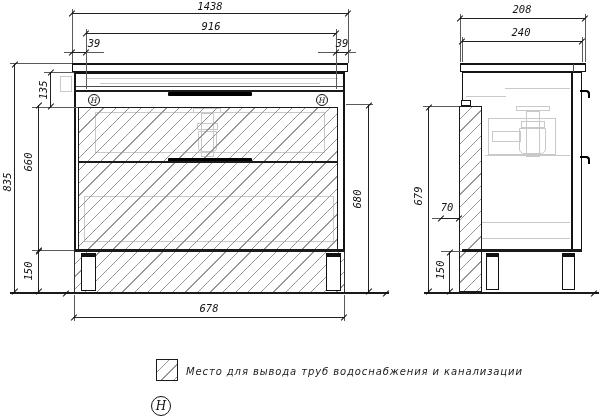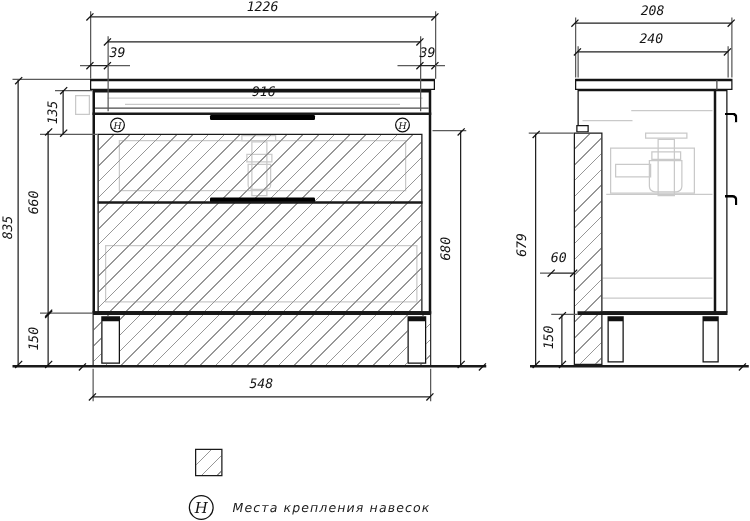--- a/index.html
+++ b/index.html
@@ -130,24 +130,24 @@
     <div class="ext" style="left:336px; top:29px; width:1px; height:60px;"></div>
     <div class="ext" style="left:10px; top:63px; width:62px; height:1px;"></div>
     <div class="ext" style="left:44px; top:72px; width:30px; height:1px;"></div>
     <div class="ext" style="left:32px; top:107px; width:46px; height:1px;"></div>
     <div class="ext" style="left:32px; top:250px; width:42px; height:1px;"></div>
     <div class="ext" style="left:346px; top:104px; width:27px; height:1px;"></div>
     <div class="ext" style="left:74px; top:295px; width:1px; height:26px;"></div>
     <div class="ext" style="left:344px; top:295px; width:1px; height:26px;"></div>
 
     <div class="dim-h" style="left:72px; top:13px; width:276px;"></div>
-    <span class="dim-label" style="left:210px; top:6px;">1226</span>
+    <span class="dim-label" style="left:210px; top:6px;">1438</span>
 
     <div class="dim-h" style="left:86px; top:33px; width:250px;"></div>
-    <span class="dim-label" style="left:211px; top:26px;margin-top:48px;">916</span>
+    <span class="dim-label" style="left:211px; top:26px;">916</span>
 
     <div class="ext" style="left:64px; top:52px; width:8px; height:1px;"></div>
     <div class="dim-h" style="left:72px; top:52px; width:14px;"></div>
     <div class="ext" style="left:86px; top:52px; width:18px; height:1px;"></div>
     <span class="dim-label" style="left:94px; top:43px;">39</span>
 
     <div class="ext" style="left:318px; top:52px; width:18px; height:1px;"></div>
     <div class="dim-h" style="left:336px; top:52px; width:12px;"></div>
     <div class="ext" style="left:348px; top:52px; width:8px; height:1px;"></div>
     <span class="dim-label" style="left:342px; top:43px;">39</span>
@@ -161,21 +161,21 @@
     <div class="dim-v" style="left:38px; top:105px; height:146px;"></div>
     <span class="dim-label vert" style="left:28px; top:162px;">660</span>
 
     <div class="dim-v" style="left:38px; top:251px; height:41px;"></div>
     <span class="dim-label vert" style="left:28px; top:271px;">150</span>
 
     <div class="dim-v" style="left:368px; top:105px; height:187px;"></div>
     <span class="dim-label vert" style="left:357px; top:199px;">680</span>
 
     <div class="dim-h" style="left:74px; top:317px; width:270px;"></div>
-    <span class="dim-label" style="left:209px; top:308px;">548</span>
+    <span class="dim-label" style="left:209px; top:308px;">678</span>
   </div>
 
   <div class="group">
     <div class="ext" style="left:460px; top:14px; width:1px; height:48px;"></div>
     <div class="ext" style="left:585px; top:14px; width:1px; height:48px;"></div>
     <div class="ext" style="left:462px; top:37px; width:1px; height:25px;"></div>
     <div class="ext" style="left:582px; top:37px; width:1px; height:25px;"></div>
     <div class="ext" style="left:423px; top:106px; width:36px; height:1px;"></div>
     <div class="ext" style="left:441px; top:251px; width:21px; height:1px;"></div>
 
@@ -183,27 +183,27 @@
     <span class="dim-label" style="left:522px; top:9px;">208</span>
 
     <div class="dim-h" style="left:462px; top:41px; width:120px;"></div>
     <span class="dim-label" style="left:521px; top:32px;">240</span>
 
     <div class="dim-v" style="left:428px; top:107px; height:185px;"></div>
     <span class="dim-label vert" style="left:418px; top:196px;">679</span>
 
     <div class="ext" style="left:432px; top:218px; width:9px; height:1px;"></div>
     <div class="dim-h" style="left:441px; top:218px; width:18px;"></div>
-    <span class="dim-label" style="left:447px; top:207px;">60</span>
+    <span class="dim-label" style="left:447px; top:207px;">70</span>
 
     <div class="dim-v" style="left:449px; top:252px; height:40px;"></div>
     <span class="dim-label vert" style="left:440px; top:270px;">150</span>
   </div>
 
   <div class="group">
     <div class="hatch" style="left:156px; top:359px; width:22px; height:22px; border-width:1.3px; background-color:#fff;"></div>
+    <span class="legend-text" style="left:186px; top:371px;">Место для вывода труб водоснабжения и канализации</span>
     <div class="legend-circle" style="left:151px; top:396px;">
         <span>H</span>
       </div>
-    <span class="legend-text" style="left:186px; top:407px;">Места крепления навесок</span>
   </div>
 
 </div>
 
 </body></html>

